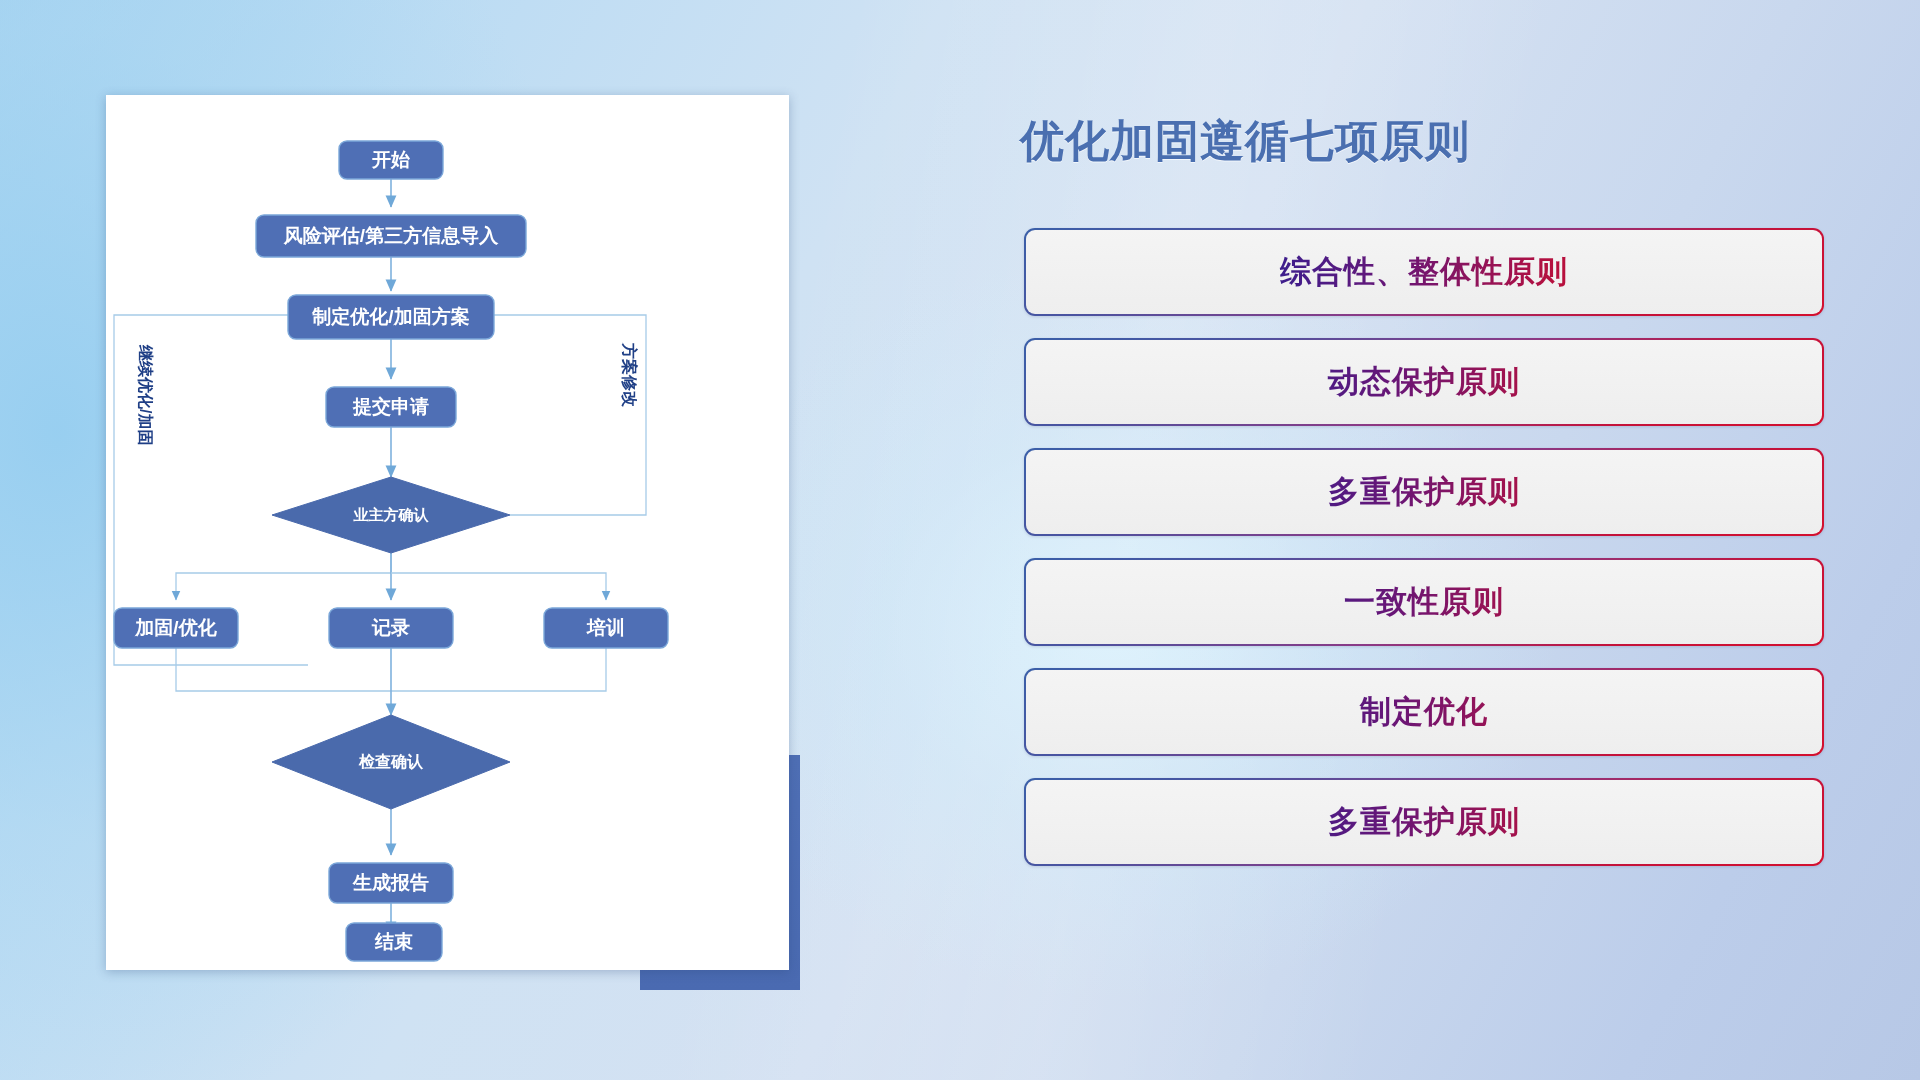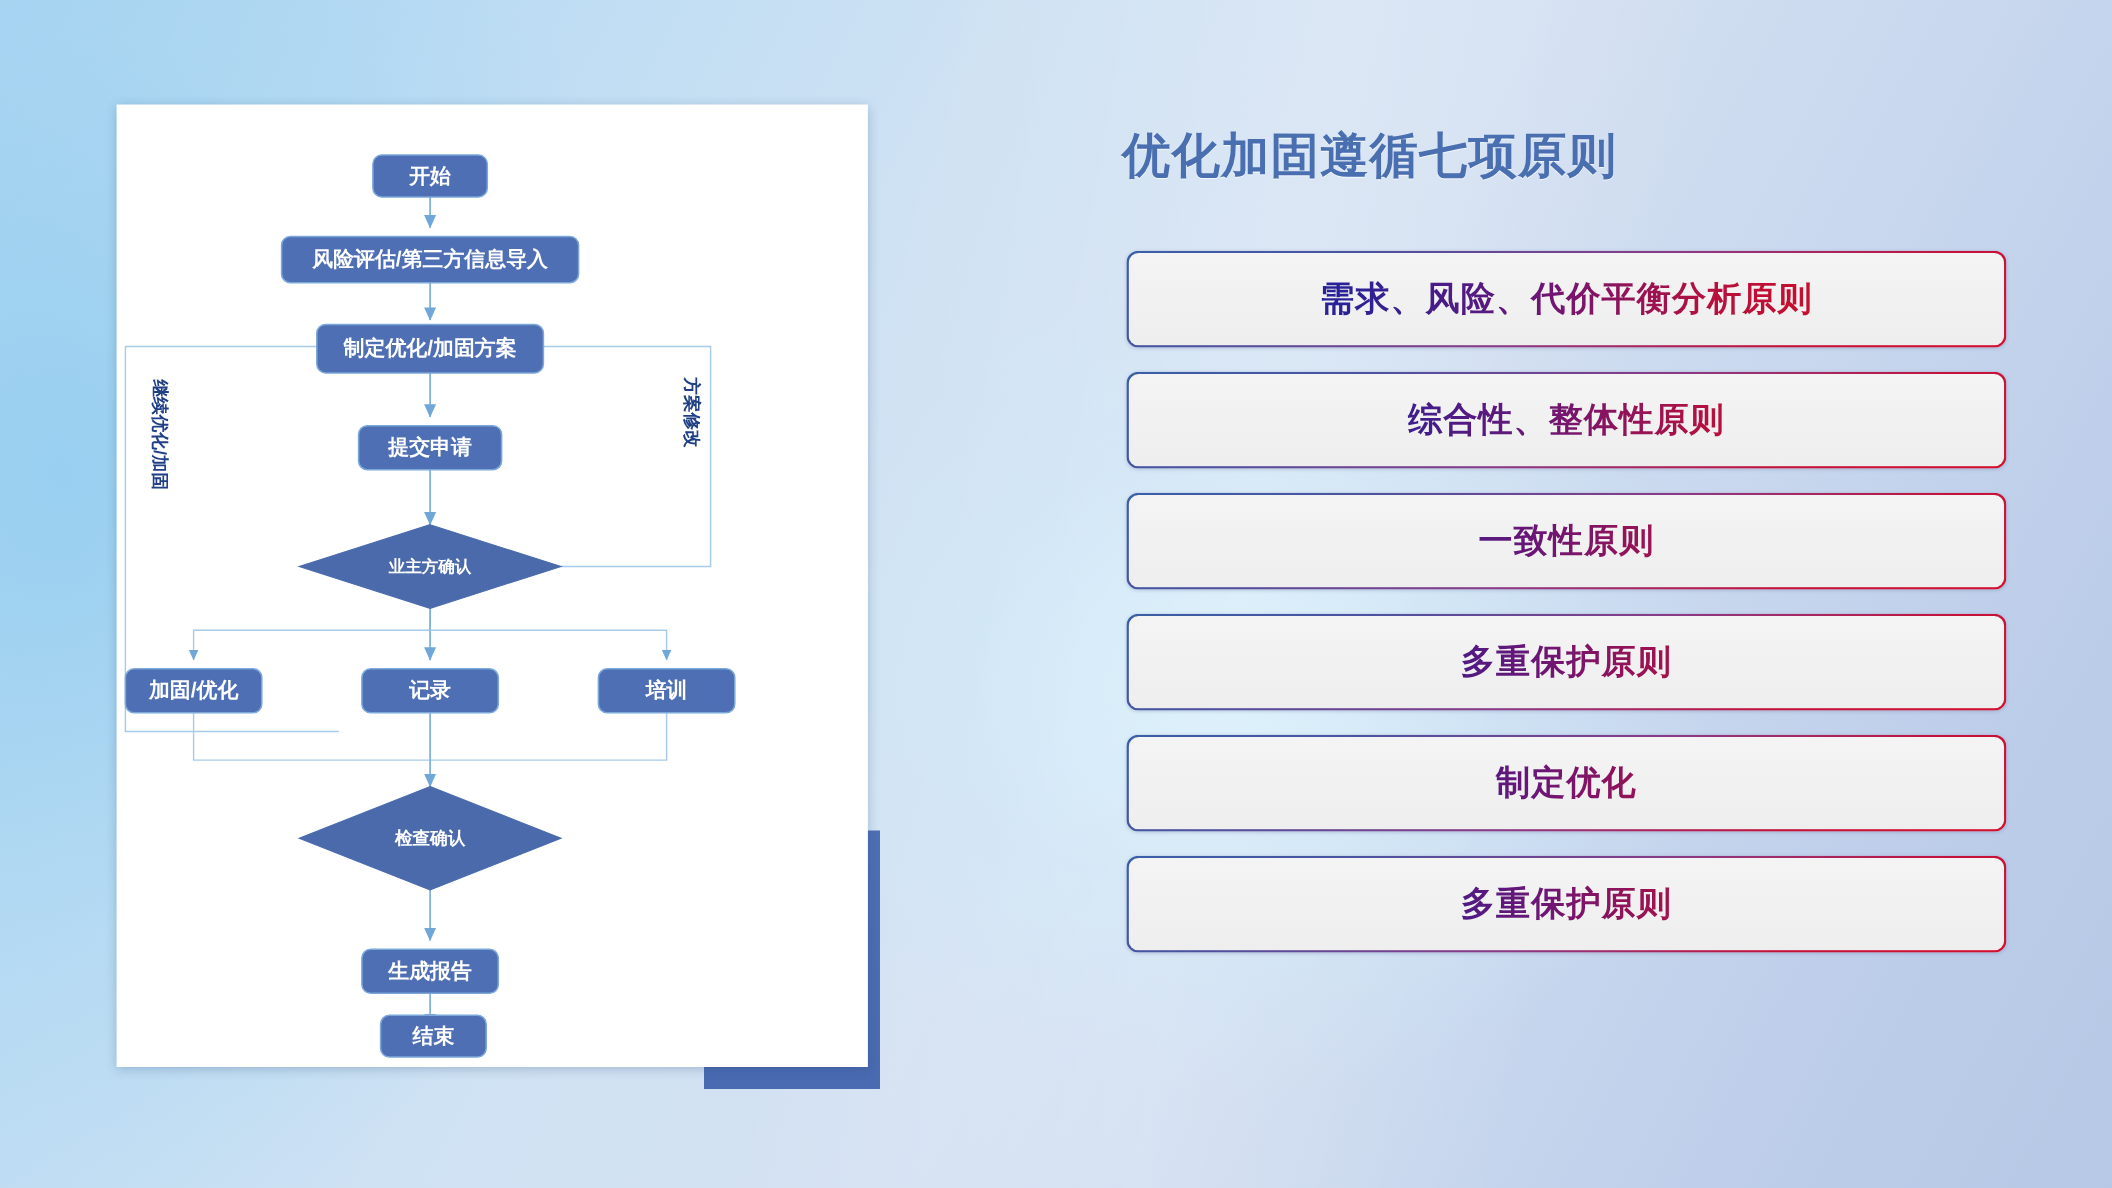--- a/index.html
+++ b/index.html
@@ -189,39 +189,39 @@
     <text class="side-label" x="518" y="248" transform="rotate(90 518 248)">方案修改</text>
   </svg>
 </div>
 
 <div id="right-panel">
 
   <div id="panel-title">优化加固遵循七项原则</div>
 
   <div id="principle-list">
 
-    <div class="principle-row">
-      <div class="principle-box"></div>
-      <div class="principle-text">需求、风险、代价平衡分析原则</div>
-    </div>
 
     <div class="principle-row">
       <div class="principle-box"></div>
       <div class="principle-text">综合性、整体性原则</div>
     </div>
 
+    <div class="principle-row">
+      <div class="principle-box"></div>
+      <div class="principle-text">动态保护原则</div>
+    </div>
+
+    <div class="principle-row">
+      <div class="principle-box"></div>
+      <div class="principle-text">多重保护原则</div>
+    </div>
 
     <div class="principle-row">
       <div class="principle-box"></div>
       <div class="principle-text">一致性原则</div>
-    </div>
-
-    <div class="principle-row">
-      <div class="principle-box"></div>
-      <div class="principle-text">多重保护原则</div>
     </div>
 
     <div class="principle-row">
       <div class="principle-box"></div>
       <div class="principle-text">制定优化</div>
     </div>
 
     <div class="principle-row">
       <div class="principle-box"></div>
       <div class="principle-text">多重保护原则</div>

